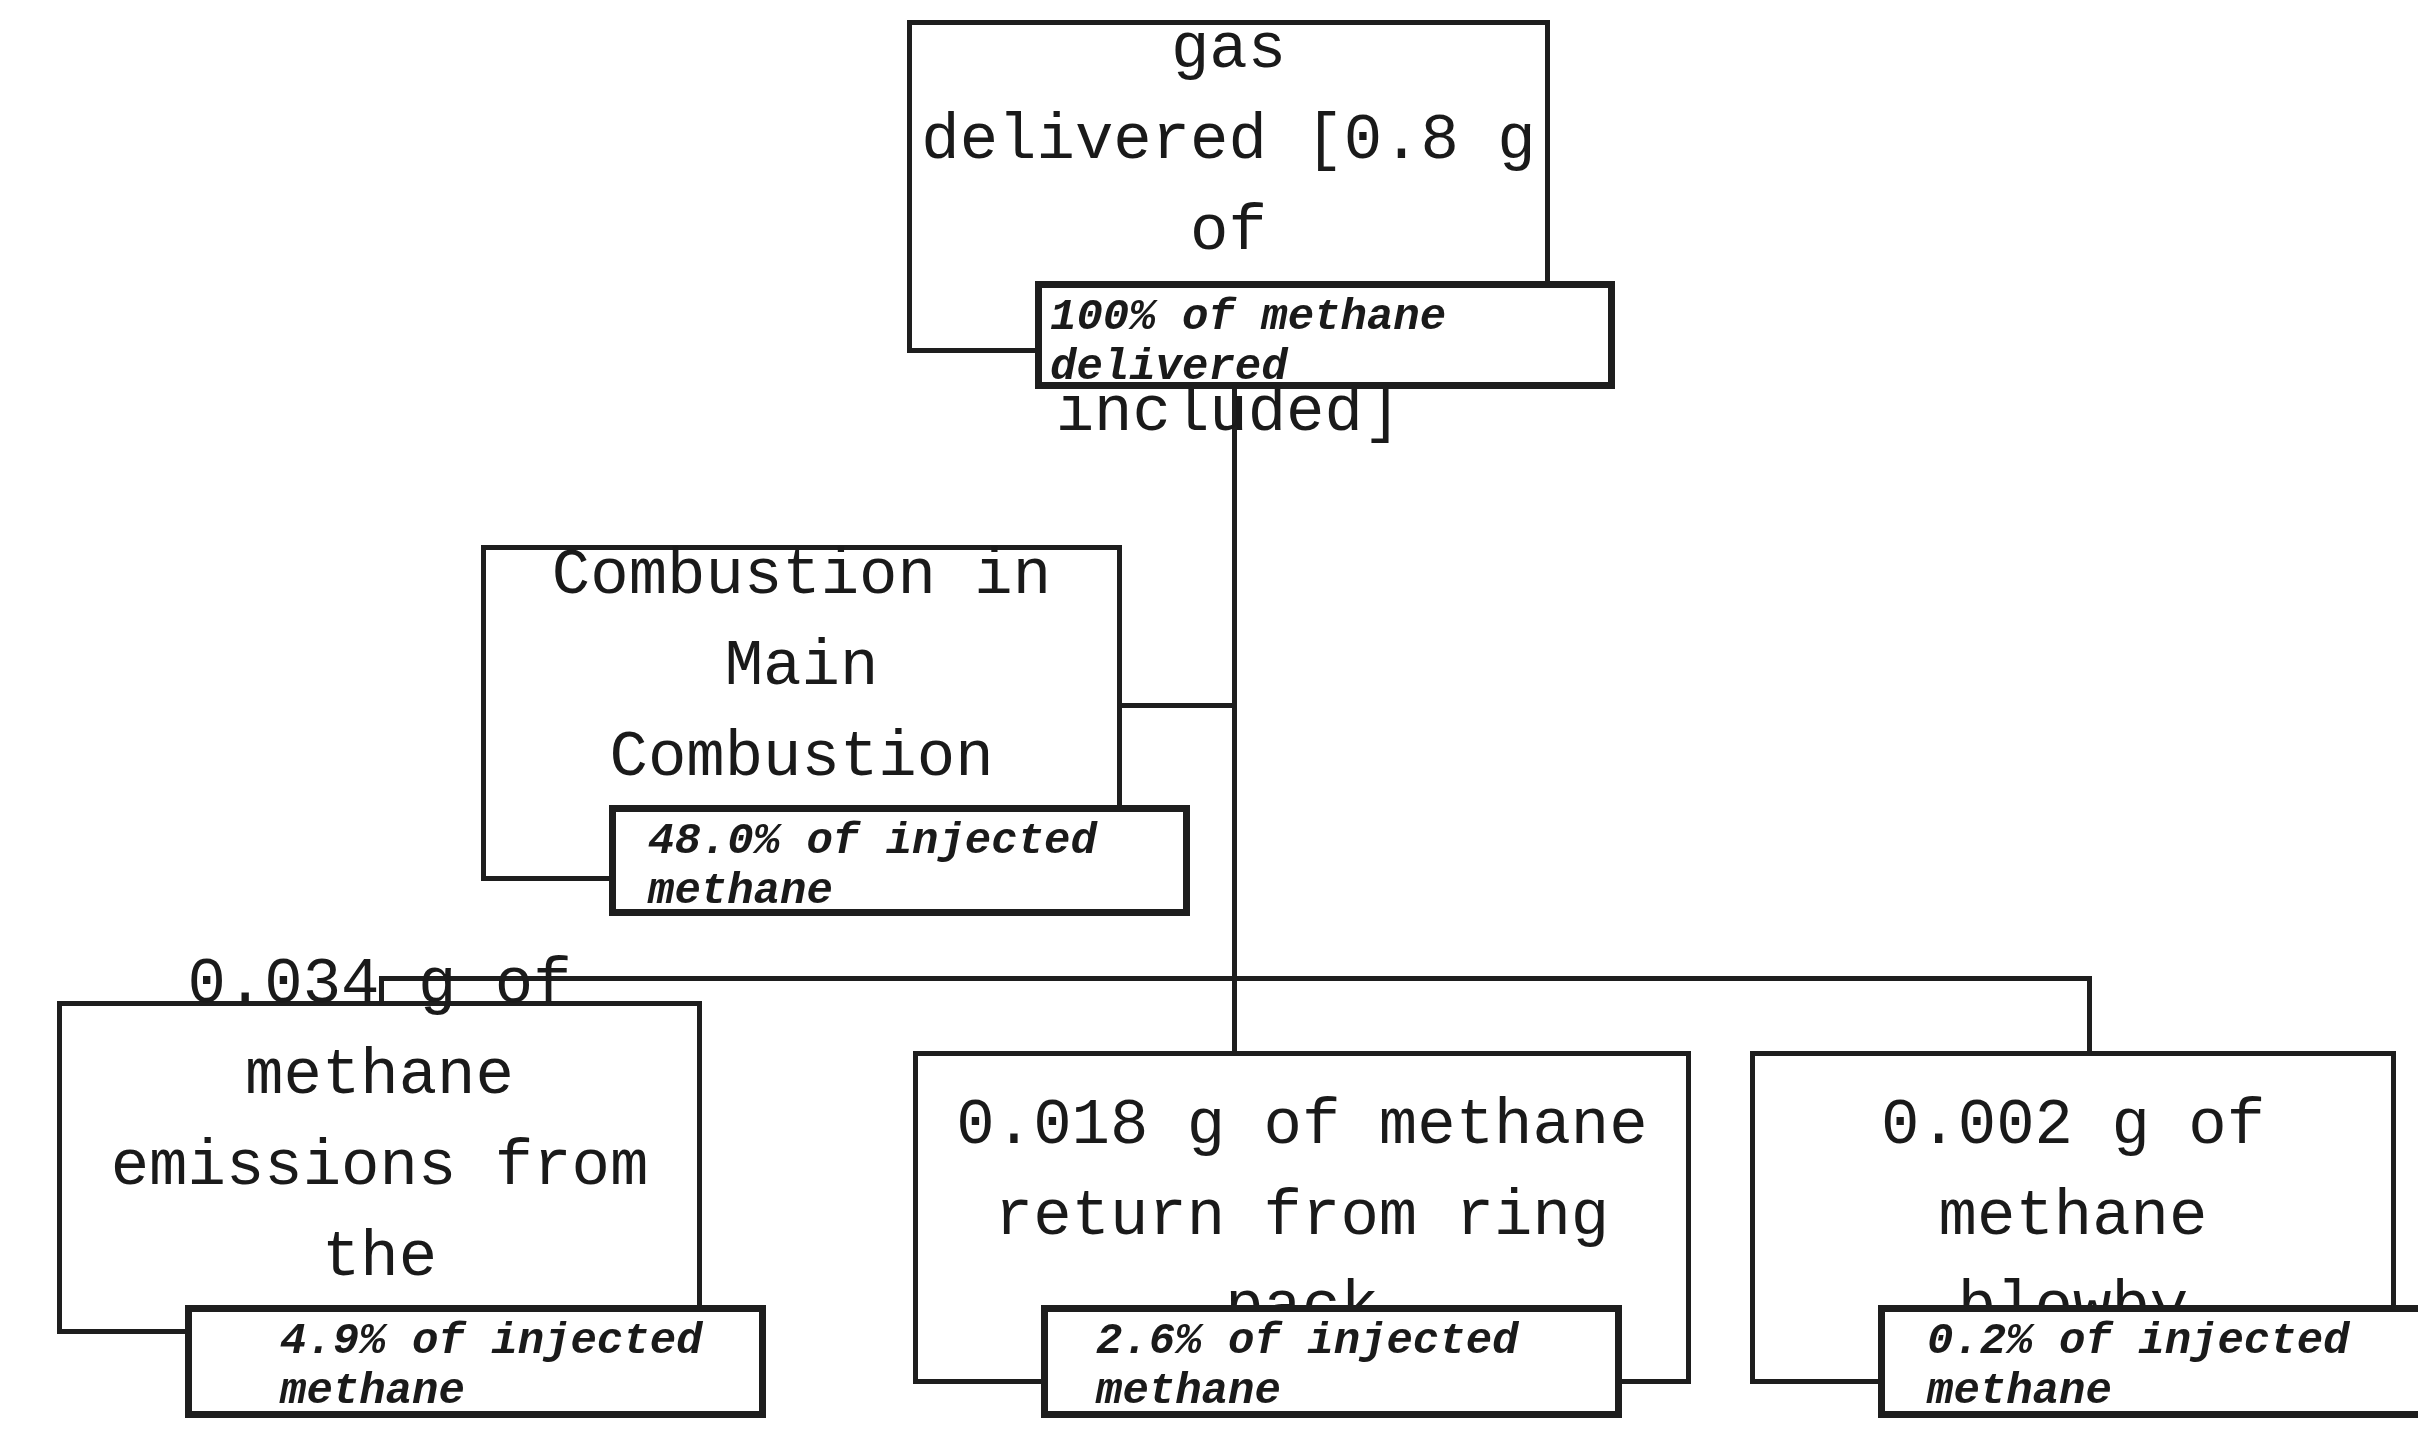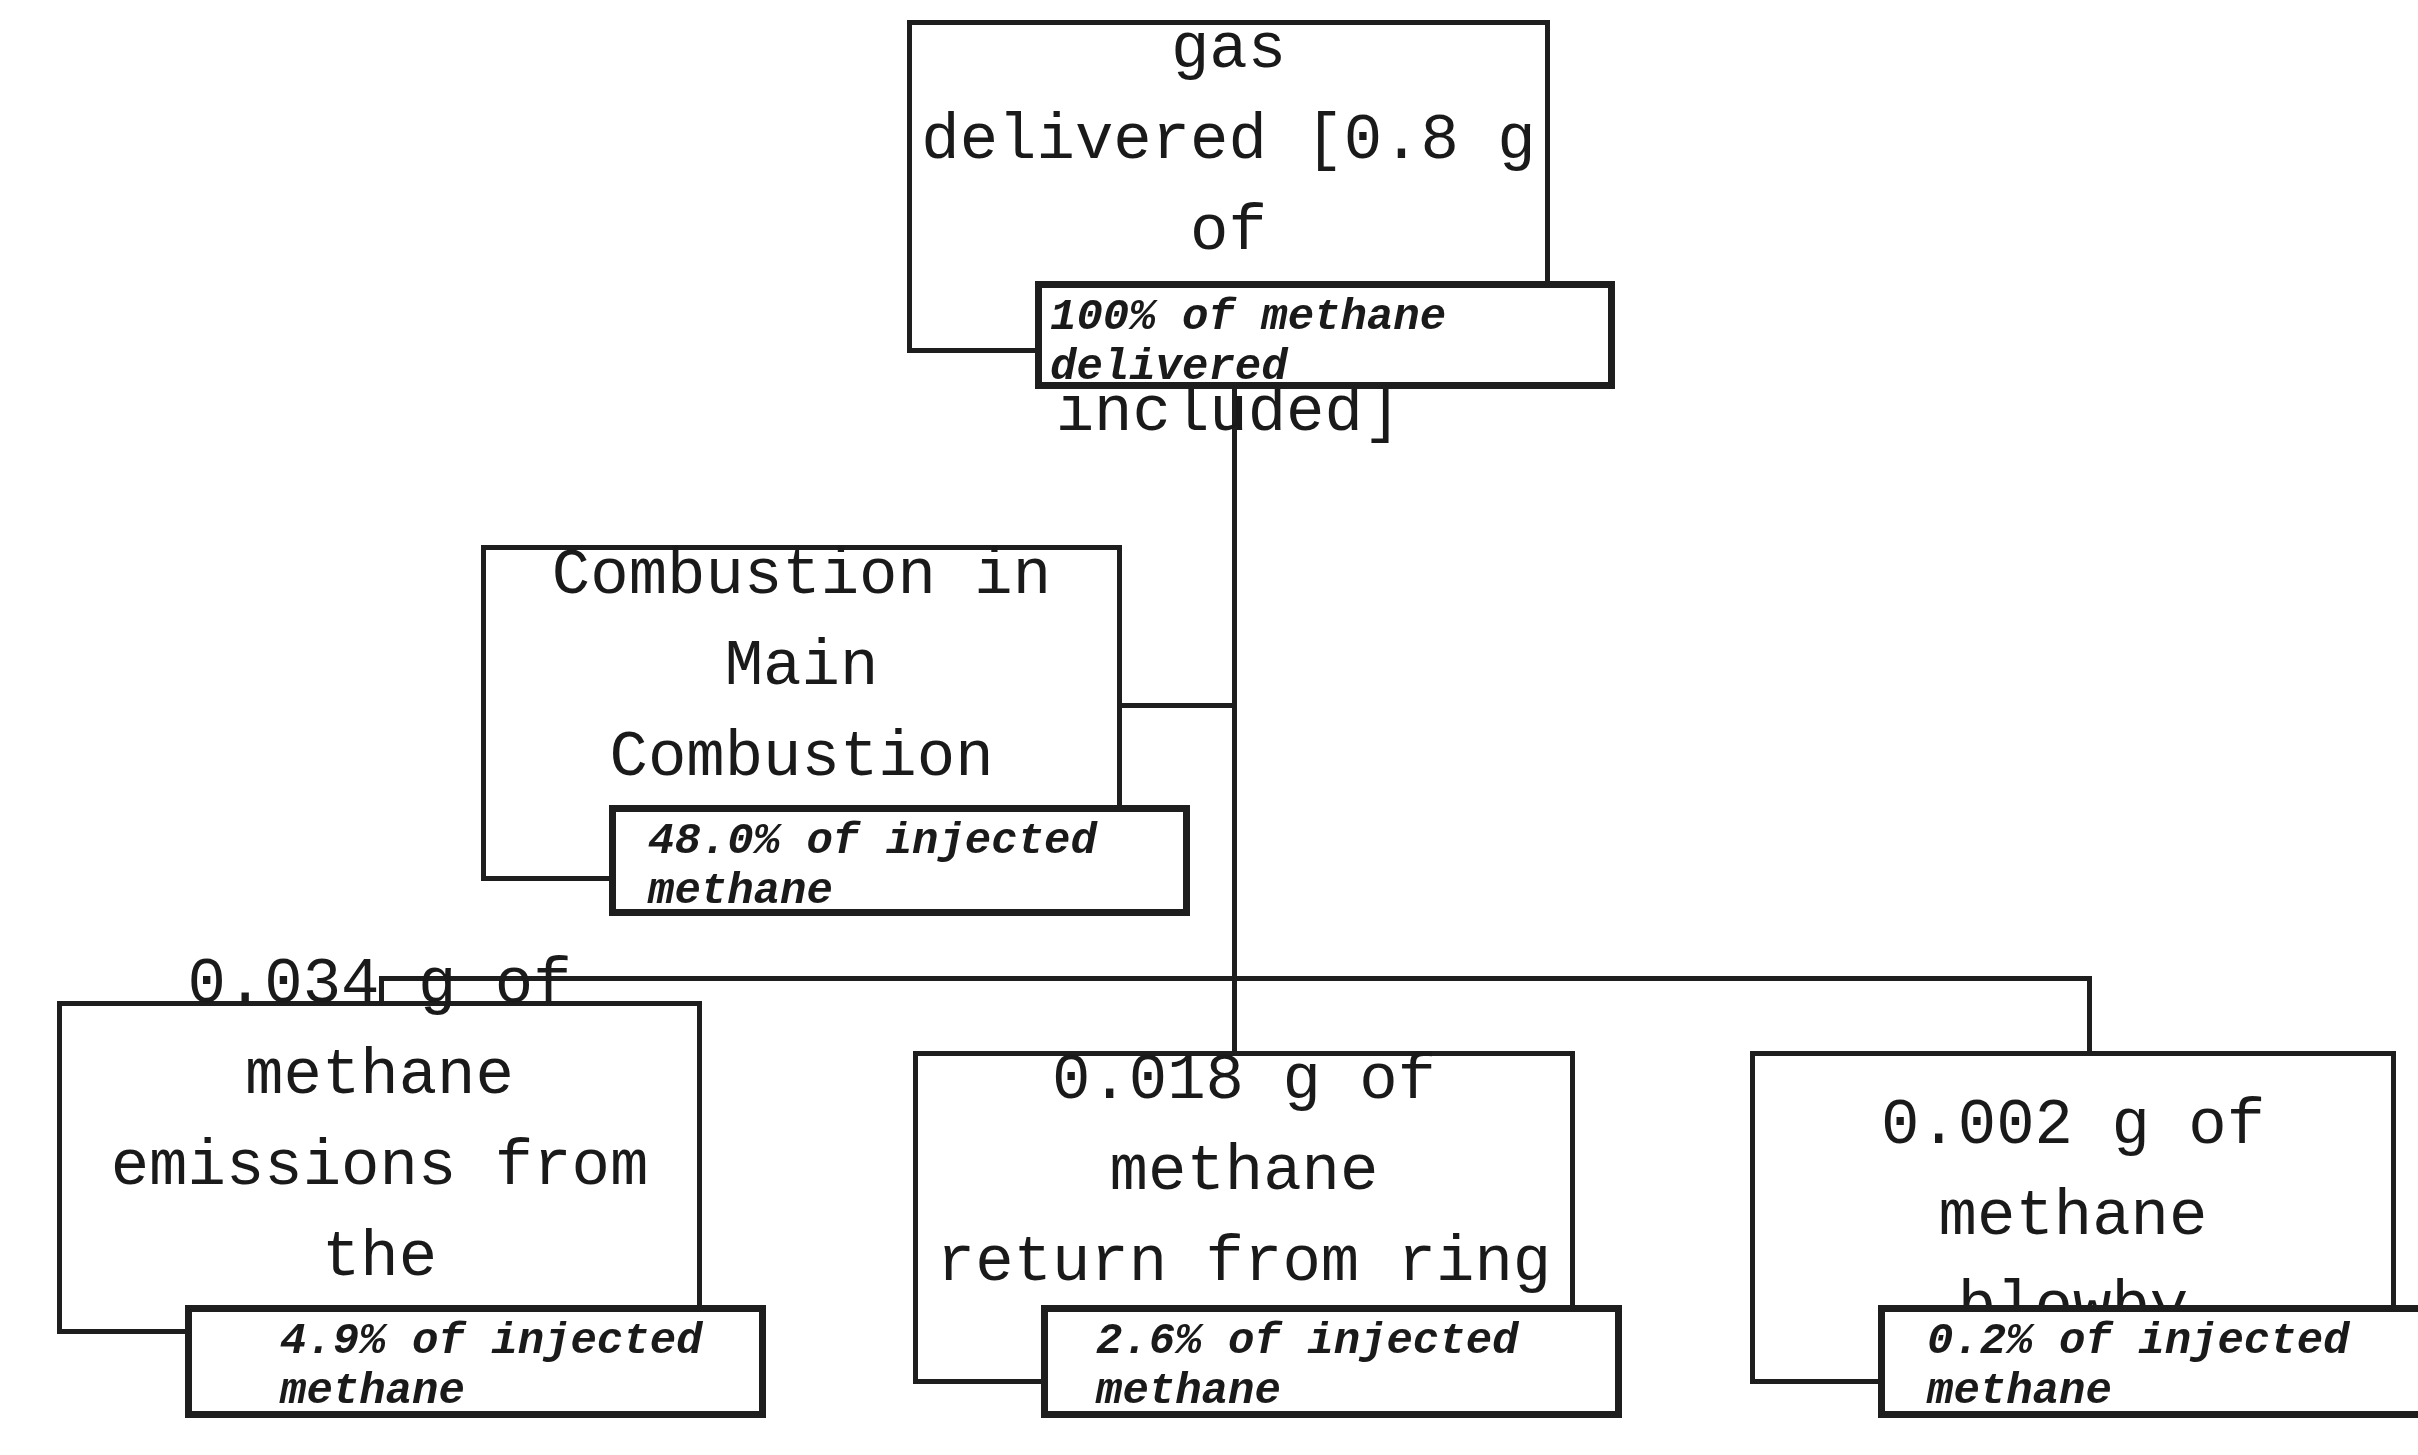--- a/index.html
+++ b/index.html
@@ -45,21 +45,21 @@
     background: #1e1e1e;
     z-index: 1;
   }
   
   #node-root       { left: 863px;  top: 20px;   width: 643px; height: 333px; }
   #badge-root      { left: 991px;  top: 281px;  width: 580px; height: 108px; padding-left: 8px; }
   #node-combustion { left: 437px;  top: 545px;  width: 641px; height: 336px; }
   #badge-combustion{ left: 565px;  top: 805px;  width: 581px; height: 111px; padding-left: 32px; }
   #node-mcc        { left: 13px;   top: 1001px; width: 645px; height: 333px; }
   #badge-mcc       { left: 141px;  top: 1305px; width: 581px; height: 113px; padding-left: 88px; }
-  #node-ring       { left: 869px;  top: 1051px; width: 662px; height: 333px; }
+  #node-ring       { left: 869px;  top: 1051px; width: 778px; height: 333px; }
   #badge-ring      { left: 997px;  top: 1305px; width: 581px; height: 113px; padding-left: 48px; }
   #node-blowby     { left: 1706px; top: 1051px; width: 646px; height: 333px; }
   #badge-blowby    { left: 1834px; top: 1305px; width: 582px; height: 113px; padding-left: 42px; }
   
   #trunk-line        { left: 1188px; top: 386px; width: 5px;    height: 667px; }
   #combustion-branch { left: 1075px; top: 703px; width: 115px;  height: 5px;  }
   #distribution-bar  { left: 335px;  top: 976px; width: 1713px; height: 5px;  }
   #drop-left         { left: 335px;  top: 976px; width: 5px;    height: 77px; }
   #drop-right        { left: 2043px; top: 976px; width: 5px;    height: 77px; }
 </style>

